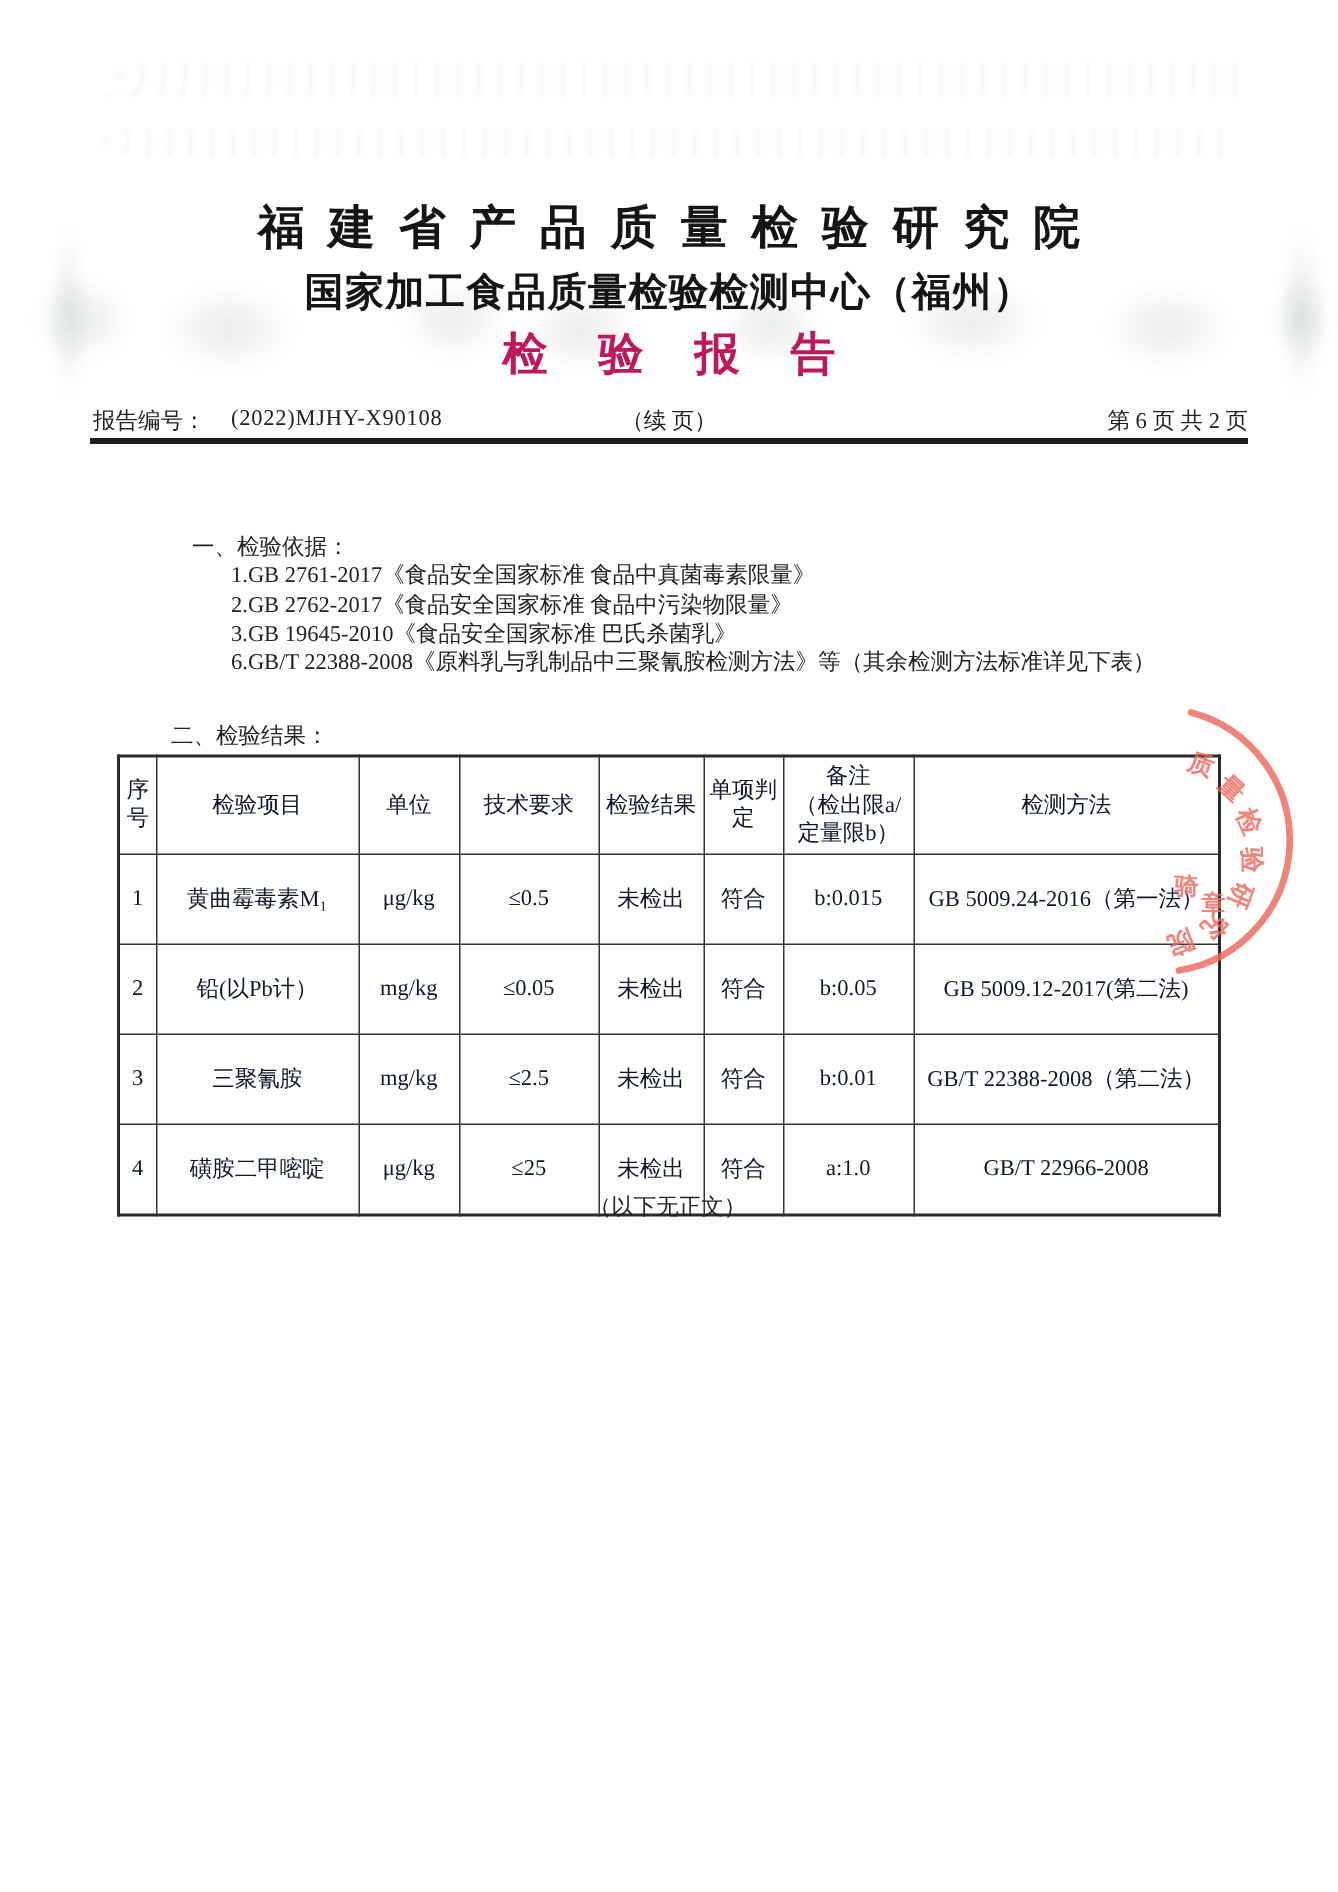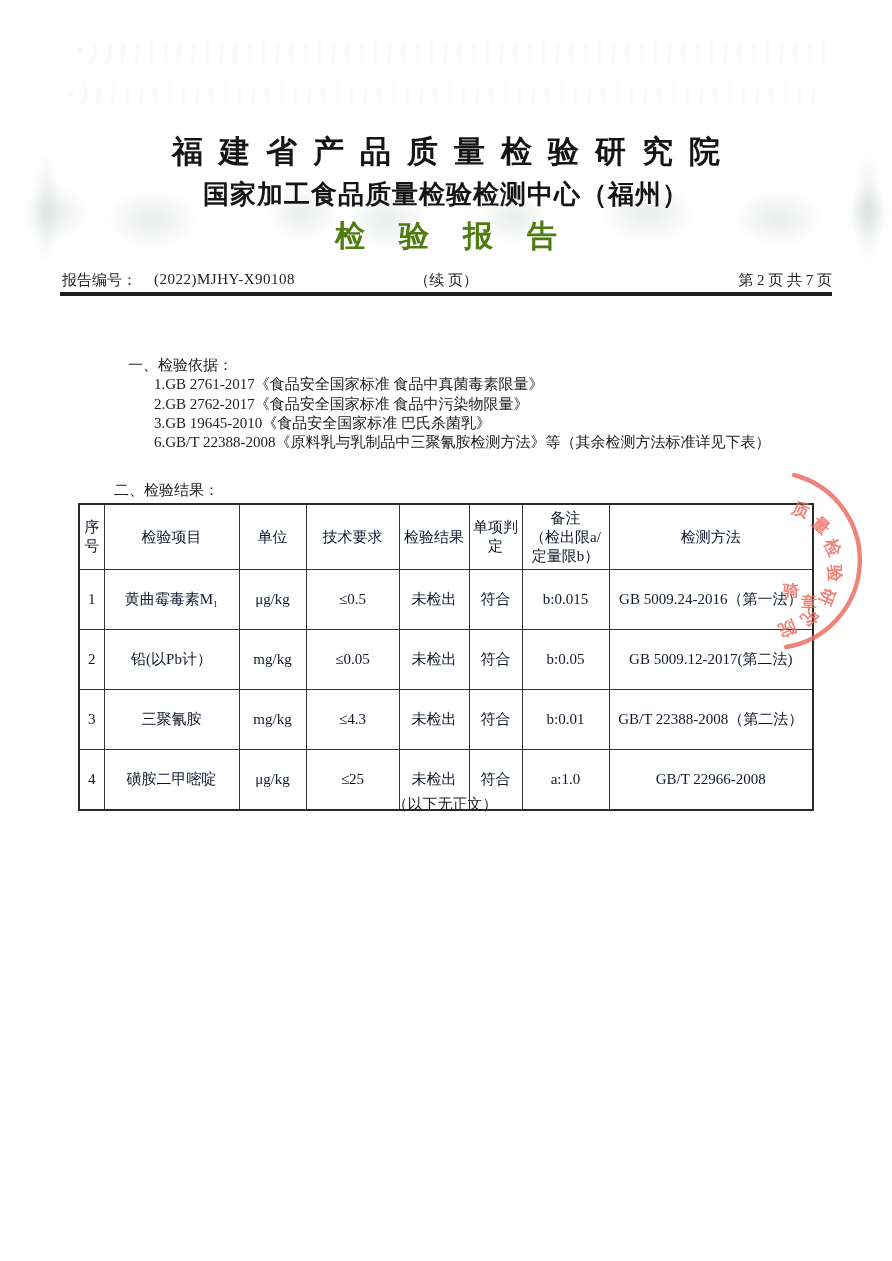--- a/index.html
+++ b/index.html
@@ -18,21 +18,21 @@
     background:radial-gradient(ellipse at center, rgba(172,186,180,.26), rgba(172,186,180,0) 70%);
     filter:blur(2px);}
   .strip{position:absolute;background:repeating-radial-gradient(circle at 10px 8px, rgba(160,172,168,.18) 0 3px, rgba(160,172,168,0) 3px 14px);
     filter:blur(1px);opacity:.5;}
   
   .org-title{position:absolute;top:131px;left:0;right:0;text-align:center;
     font-size:31px;font-weight:bold;letter-spacing:16px;text-indent:16px;color:#151515;}
   .center-title{position:absolute;top:177px;left:0;right:0;text-align:center;
     font-size:26px;font-weight:bold;letter-spacing:1px;color:#151515;}
   .report-title{position:absolute;top:216px;left:0;right:0;text-align:center;
-    font-size:30px;font-weight:bold;letter-spacing:34px;text-indent:34px;color:#4d7c0f;}
+    font-size:30px;font-weight:bold;letter-spacing:34px;text-indent:34px;color:#be185d;}
   
   .meta-row{position:absolute;top:271px;left:0;right:0;height:20px;font-size:15px;}
   .meta-label{position:absolute;left:62px;}
   .meta-value{position:absolute;left:154px;letter-spacing:.5px;}
   .meta-note{position:absolute;left:0;right:0;text-align:center;}
   .meta-page{position:absolute;right:60px;}
   .head-rule{position:absolute;top:292px;left:60px;width:772px;height:4px;background:#1d1d1d;}
   
   .basis{position:absolute;top:311px;left:128px;width:700px;font-size:15px;line-height:19.3px;}
   .sec-heading{white-space:nowrap;margin-top:45px;}
@@ -77,21 +77,21 @@
   </div>
 
   <div class="org-title">福建省产品质量检验研究院</div>
   <div class="center-title">国家加工食品质量检验检测中心（福州）</div>
   <div class="report-title">检验报告</div>
 
   <div class="meta-row">
     <span class="meta-label">报告编号：</span>
     <span class="meta-value">(2022)MJHY-X90108</span>
     <span class="meta-note">（续 页）</span>
-    <span class="meta-page">第 2 页  共 7 页</span>
+    <span class="meta-page">第 6 页  共 2 页</span>
   </div>
   <div class="head-rule"></div>
 
   <div class="basis">
     <div class="sec-heading">一、检验依据：</div>
     <div class="basis-items">
       <div class="basis-item">1.GB 2761-2017《食品安全国家标准 食品中真菌毒素限量》</div>
       <div class="basis-item">2.GB 2762-2017《食品安全国家标准 食品中污染物限量》</div>
       <div class="basis-item">3.GB 19645-2010《食品安全国家标准 巴氏杀菌乳》</div>
       <div class="basis-item">6.GB/T 22388-2008《原料乳与乳制品中三聚氰胺检测方法》等（其余检测方法标准详见下表）</div>
@@ -145,21 +145,21 @@
         <td>≤0.05</td>
         <td>未检出</td>
         <td>符合</td>
         <td>b:0.05</td>
         <td class="cell-method">GB 5009.12-2017(第二法)</td>
       </tr>
       <tr>
         <td>3</td>
         <td class="cell-item">三聚氰胺</td>
         <td>mg/kg</td>
-        <td>≤4.3</td>
+        <td>≤2.5</td>
         <td>未检出</td>
         <td>符合</td>
         <td>b:0.01</td>
         <td class="cell-method">GB/T 22388-2008（第二法）</td>
       </tr>
       <tr>
         <td>4</td>
         <td class="cell-item">磺胺二甲嘧啶</td>
         <td>μg/kg</td>
         <td>≤25</td>

